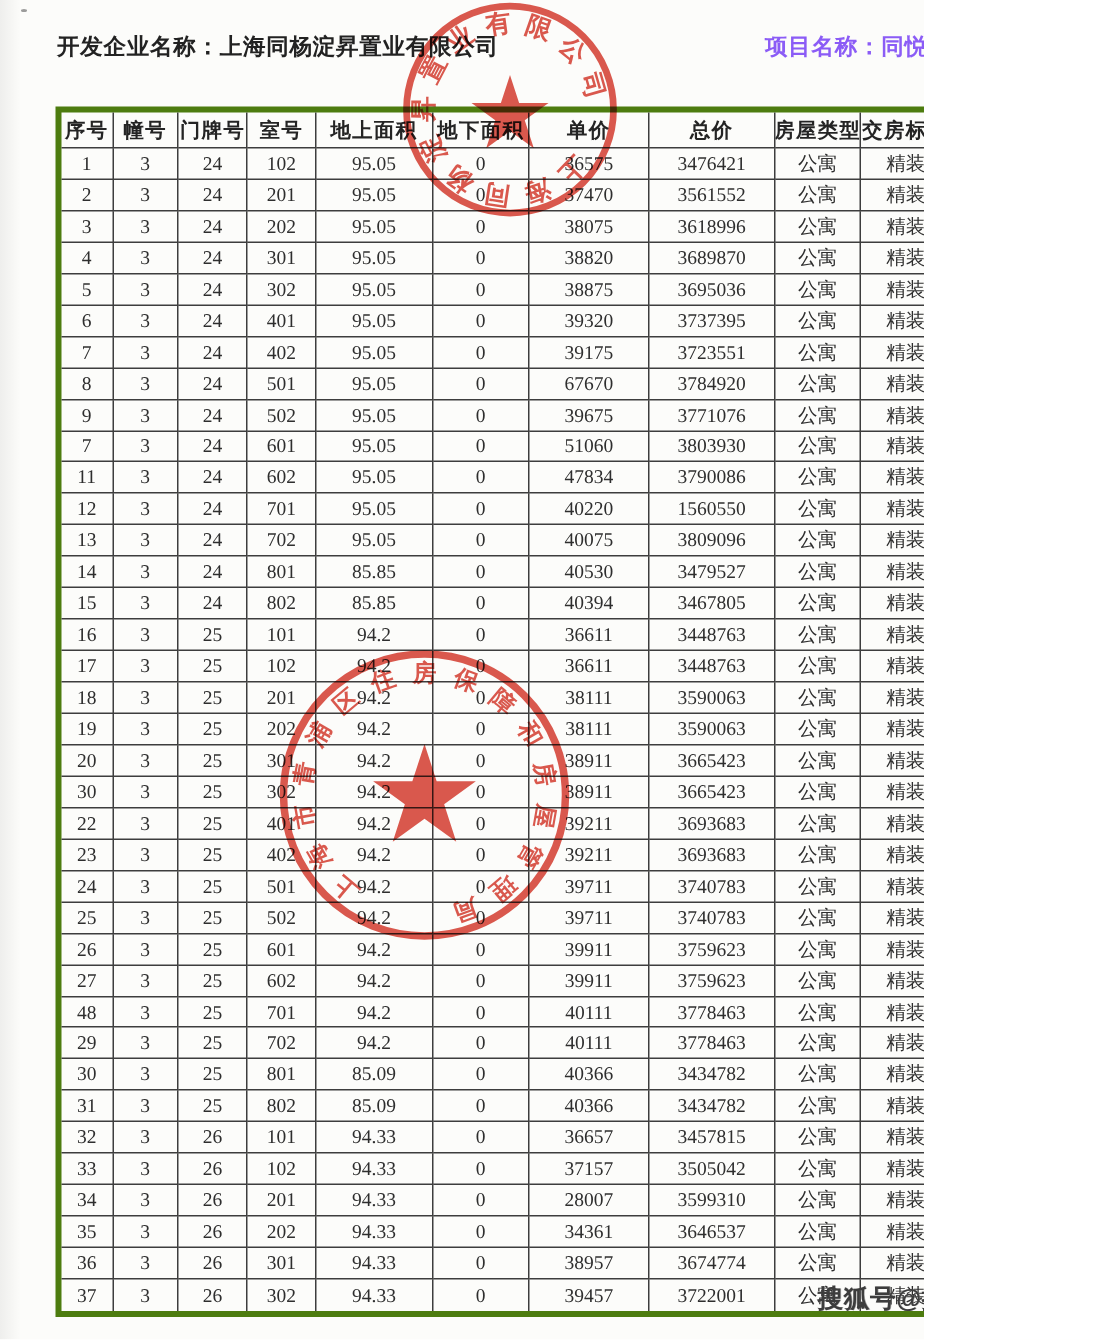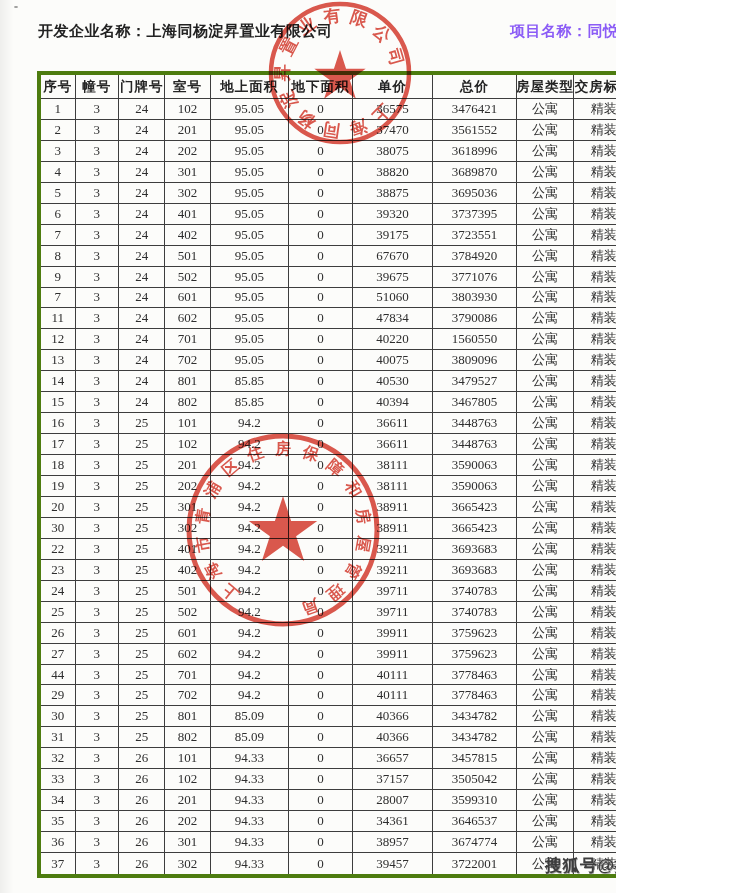--- a/index.html
+++ b/index.html
@@ -84,21 +84,21 @@
       <div class="row"><div class="cell">18</div><div class="cell">3</div><div class="cell">25</div><div class="cell">201</div><div class="cell">94.2</div><div class="cell">0</div><div class="cell">38111</div><div class="cell">3590063</div><div class="cell">公寓</div><div class="cell">精装</div><div class="cell last-col"></div></div>
       <div class="row"><div class="cell">19</div><div class="cell">3</div><div class="cell">25</div><div class="cell">202</div><div class="cell">94.2</div><div class="cell">0</div><div class="cell">38111</div><div class="cell">3590063</div><div class="cell">公寓</div><div class="cell">精装</div><div class="cell last-col"></div></div>
       <div class="row"><div class="cell">20</div><div class="cell">3</div><div class="cell">25</div><div class="cell">301</div><div class="cell">94.2</div><div class="cell">0</div><div class="cell">38911</div><div class="cell">3665423</div><div class="cell">公寓</div><div class="cell">精装</div><div class="cell last-col"></div></div>
       <div class="row"><div class="cell">30</div><div class="cell">3</div><div class="cell">25</div><div class="cell">302</div><div class="cell">94.2</div><div class="cell">0</div><div class="cell">38911</div><div class="cell">3665423</div><div class="cell">公寓</div><div class="cell">精装</div><div class="cell last-col"></div></div>
       <div class="row"><div class="cell">22</div><div class="cell">3</div><div class="cell">25</div><div class="cell">401</div><div class="cell">94.2</div><div class="cell">0</div><div class="cell">39211</div><div class="cell">3693683</div><div class="cell">公寓</div><div class="cell">精装</div><div class="cell last-col"></div></div>
       <div class="row"><div class="cell">23</div><div class="cell">3</div><div class="cell">25</div><div class="cell">402</div><div class="cell">94.2</div><div class="cell">0</div><div class="cell">39211</div><div class="cell">3693683</div><div class="cell">公寓</div><div class="cell">精装</div><div class="cell last-col"></div></div>
       <div class="row"><div class="cell">24</div><div class="cell">3</div><div class="cell">25</div><div class="cell">501</div><div class="cell">94.2</div><div class="cell">0</div><div class="cell">39711</div><div class="cell">3740783</div><div class="cell">公寓</div><div class="cell">精装</div><div class="cell last-col"></div></div>
       <div class="row"><div class="cell">25</div><div class="cell">3</div><div class="cell">25</div><div class="cell">502</div><div class="cell">94.2</div><div class="cell">0</div><div class="cell">39711</div><div class="cell">3740783</div><div class="cell">公寓</div><div class="cell">精装</div><div class="cell last-col"></div></div>
       <div class="row"><div class="cell">26</div><div class="cell">3</div><div class="cell">25</div><div class="cell">601</div><div class="cell">94.2</div><div class="cell">0</div><div class="cell">39911</div><div class="cell">3759623</div><div class="cell">公寓</div><div class="cell">精装</div><div class="cell last-col"></div></div>
       <div class="row"><div class="cell">27</div><div class="cell">3</div><div class="cell">25</div><div class="cell">602</div><div class="cell">94.2</div><div class="cell">0</div><div class="cell">39911</div><div class="cell">3759623</div><div class="cell">公寓</div><div class="cell">精装</div><div class="cell last-col"></div></div>
-      <div class="row"><div class="cell">44</div><div class="cell">3</div><div class="cell">25</div><div class="cell">701</div><div class="cell">94.2</div><div class="cell">0</div><div class="cell">40111</div><div class="cell">3778463</div><div class="cell">公寓</div><div class="cell">精装</div><div class="cell last-col"></div></div>
+      <div class="row"><div class="cell">48</div><div class="cell">3</div><div class="cell">25</div><div class="cell">701</div><div class="cell">94.2</div><div class="cell">0</div><div class="cell">40111</div><div class="cell">3778463</div><div class="cell">公寓</div><div class="cell">精装</div><div class="cell last-col"></div></div>
       <div class="row"><div class="cell">29</div><div class="cell">3</div><div class="cell">25</div><div class="cell">702</div><div class="cell">94.2</div><div class="cell">0</div><div class="cell">40111</div><div class="cell">3778463</div><div class="cell">公寓</div><div class="cell">精装</div><div class="cell last-col"></div></div>
       <div class="row"><div class="cell">30</div><div class="cell">3</div><div class="cell">25</div><div class="cell">801</div><div class="cell">85.09</div><div class="cell">0</div><div class="cell">40366</div><div class="cell">3434782</div><div class="cell">公寓</div><div class="cell">精装</div><div class="cell last-col"></div></div>
       <div class="row"><div class="cell">31</div><div class="cell">3</div><div class="cell">25</div><div class="cell">802</div><div class="cell">85.09</div><div class="cell">0</div><div class="cell">40366</div><div class="cell">3434782</div><div class="cell">公寓</div><div class="cell">精装</div><div class="cell last-col"></div></div>
       <div class="row"><div class="cell">32</div><div class="cell">3</div><div class="cell">26</div><div class="cell">101</div><div class="cell">94.33</div><div class="cell">0</div><div class="cell">36657</div><div class="cell">3457815</div><div class="cell">公寓</div><div class="cell">精装</div><div class="cell last-col"></div></div>
       <div class="row"><div class="cell">33</div><div class="cell">3</div><div class="cell">26</div><div class="cell">102</div><div class="cell">94.33</div><div class="cell">0</div><div class="cell">37157</div><div class="cell">3505042</div><div class="cell">公寓</div><div class="cell">精装</div><div class="cell last-col"></div></div>
       <div class="row"><div class="cell">34</div><div class="cell">3</div><div class="cell">26</div><div class="cell">201</div><div class="cell">94.33</div><div class="cell">0</div><div class="cell">28007</div><div class="cell">3599310</div><div class="cell">公寓</div><div class="cell">精装</div><div class="cell last-col"></div></div>
       <div class="row"><div class="cell">35</div><div class="cell">3</div><div class="cell">26</div><div class="cell">202</div><div class="cell">94.33</div><div class="cell">0</div><div class="cell">34361</div><div class="cell">3646537</div><div class="cell">公寓</div><div class="cell">精装</div><div class="cell last-col"></div></div>
       <div class="row"><div class="cell">36</div><div class="cell">3</div><div class="cell">26</div><div class="cell">301</div><div class="cell">94.33</div><div class="cell">0</div><div class="cell">38957</div><div class="cell">3674774</div><div class="cell">公寓</div><div class="cell">精装</div><div class="cell last-col"></div></div>
       <div class="row"><div class="cell last-row">37</div><div class="cell last-row">3</div><div class="cell last-row">26</div><div class="cell last-row">302</div><div class="cell last-row">94.33</div><div class="cell last-row">0</div><div class="cell last-row">39457</div><div class="cell last-row">3722001</div><div class="cell last-row">公寓</div><div class="cell last-row">精装</div><div class="cell last-col last-row"></div></div>
     </div>

